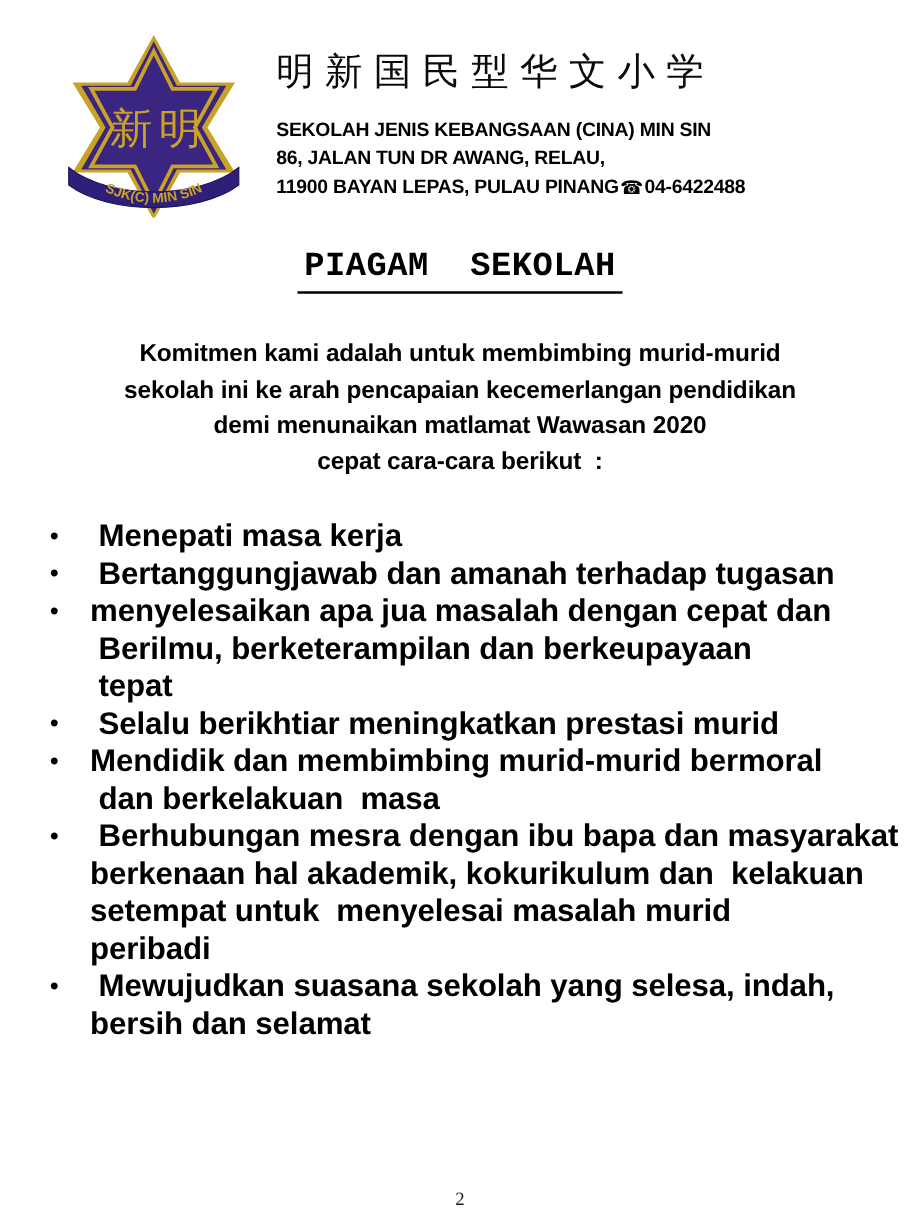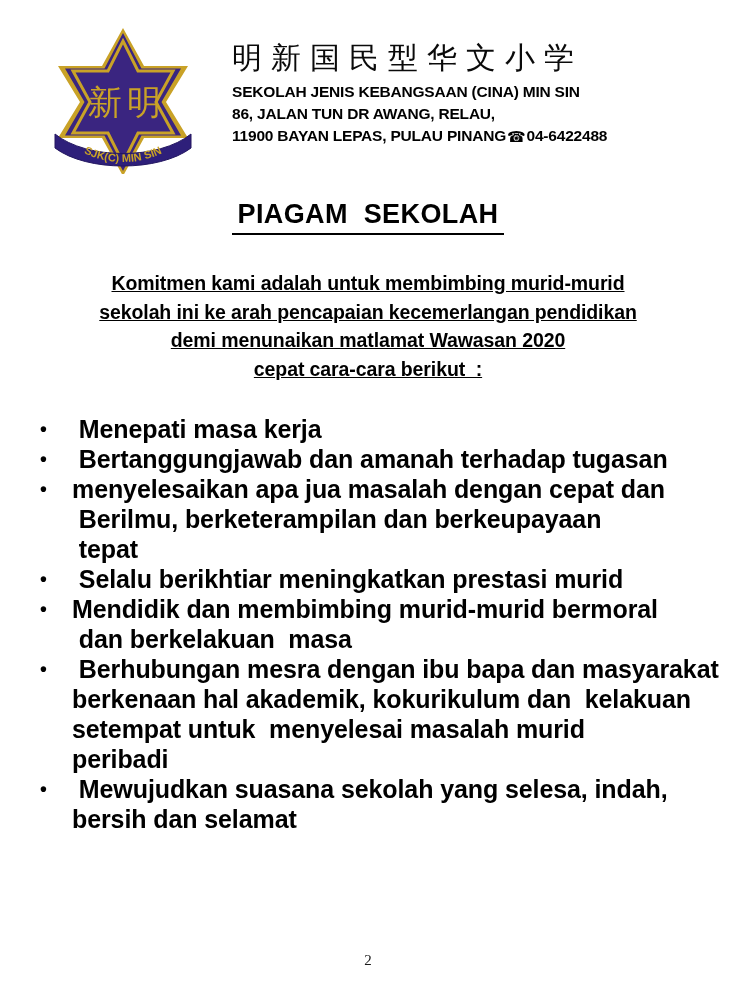--- a/index.html
+++ b/index.html
@@ -39,21 +39,21 @@
     position: absolute;
     left: 49px;
     top: 4px;
     width: 148px;
     height: 152px;
   }
   .crest svg { display: block; width: 148px; height: 152px; }
 
   .header-text {
     position: absolute;
-    left: 232px;
+    left: 221px;
     top: 22px;
     width: 500px;
   }
 
   .school-name-cn {
     font-family: "DejaVu Sans", sans-serif;
     font-size: 30px;
     line-height: 36px;
     letter-spacing: 9px;
     font-weight: 400;
@@ -63,60 +63,59 @@
 
   .addr-line {
     font-family: "Liberation Sans", sans-serif;
     font-size: 15.5px;
     line-height: 22px;
     font-weight: bold;
     letter-spacing: -0.2px;
     color: #000;
     white-space: nowrap;
   }
-  .addr-line.first { margin-top: 5px; }
+  .addr-line.first { margin-top: 18px; }
   .phone-glyph {
     font-family: "DejaVu Sans", sans-serif;
     font-size: 15px;
     font-weight: normal;
     display: inline-block;
     transform: translateY(1px);
     padding: 0 1px;
   }
 
   
   .doc-title {
     position: absolute;
     left: 0;
     top: 199px;
     width: 736px;
     text-align: center;
   }
   .doc-title span {
-    font-family: Liberation Sans, sans-serif;
+    font-family: Liberation Mono, monospace;
     font-size: 27px;
     font-weight: bold;
     letter-spacing: 0.4px;
     border-bottom: 2.5px solid #000;
     padding: 0 5px 4px 5px;
     white-space: pre;
   }
 
   
   .intro {
     position: absolute;
     left: 38px;
     top: 269px;
     width: 660px;
     text-align: center;
     font-size: 19.5px;
     line-height: 28.5px;
     font-weight: bold;
     letter-spacing: -0.1px;
-    text-decoration: underline;
   }
   .intro div { white-space: pre; }
 
   
   .charter-list {
     position: absolute;
     left: 0;
     top: 414px;
     width: 736px;
   }

